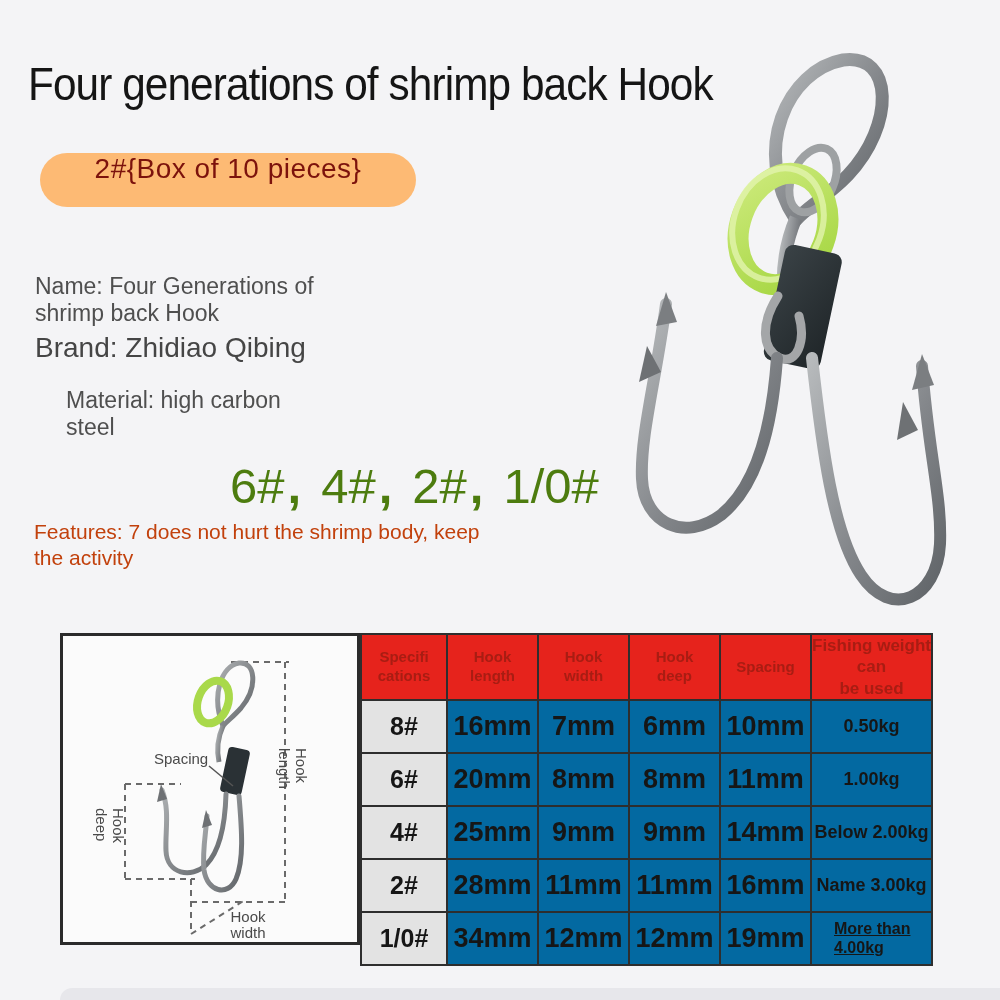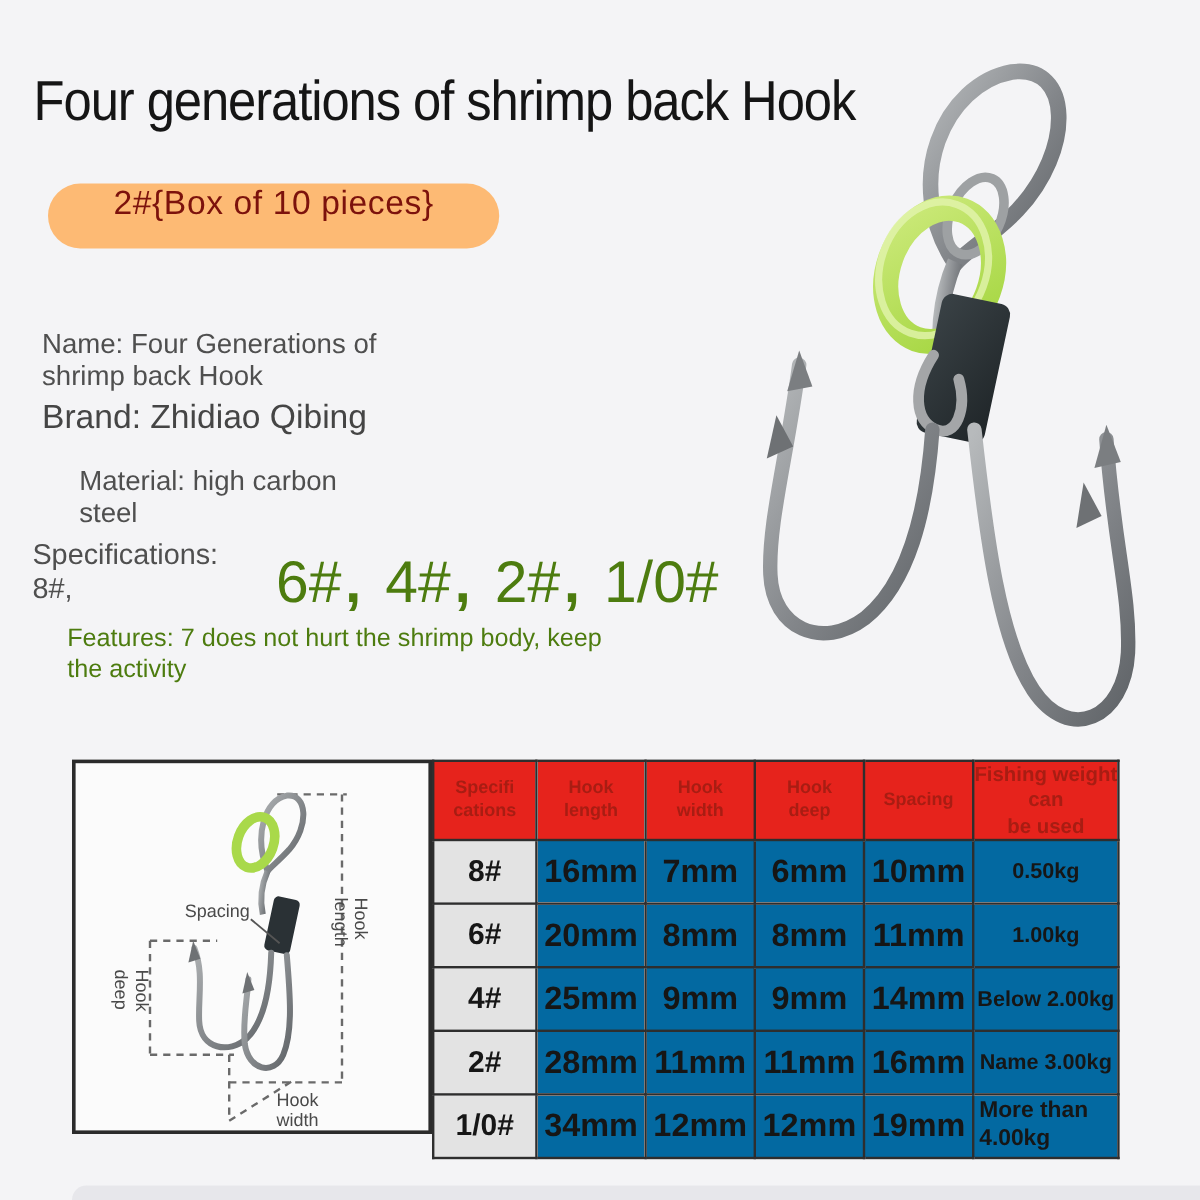--- a/index.html
+++ b/index.html
@@ -13,21 +13,21 @@
   .badge{position:absolute;left:40px;top:153px;width:376px;height:54px;border-radius:31px;
          background:#fdba74;display:flex;align-items:flex-start;justify-content:center;z-index:2;}
   .badge span{font-size:28px;color:#7c120c;letter-spacing:.5px;}
 
   
   .copy{position:absolute;color:#4f4f4f;z-index:2;}
   .name{left:35px;top:273px;width:290px;font-size:23px;line-height:1.18;}
   .brand{left:35px;top:332px;font-size:28px;color:#454545;}
   .material{left:30px;top:387px;width:225px;font-size:23px;line-height:1.18;margin-left:36px;}
   .specs{left:27px;top:449px;font-size:24px;line-height:1.15;white-space:pre-line;}
-  .features{left:56px;top:519px;width:480px;font-size:21px;line-height:1.25;color:#4d7c0f;}
+  .features{left:34px;top:519px;width:480px;font-size:21px;line-height:1.25;color:#c2410c;}
   .big-specs{position:absolute;left:230px;top:458px;font-size:49px;font-weight:400;color:#4d7c0f;
              z-index:2;white-space:nowrap;}
   .big-specs .part{margin:0;}
   .big-specs .sep{display:inline-block;font-weight:700;margin:0 20px 0 3px;}
   .big-specs .sep::before{content:",";}
 
   
   .photo{position:absolute;left:600px;top:28px;z-index:1;}
 
   
@@ -38,22 +38,22 @@
   table.spec{position:absolute;left:360px;top:633px;border-collapse:collapse;z-index:1;
              table-layout:fixed;}
   table.spec th, table.spec td{border:2px solid #2e2e2e;padding:0;text-align:center;
              overflow:hidden;}
   table.spec th{height:57px;background:#e6231c;color:#a81d13;font-size:15px;font-weight:700;
              line-height:1.25;white-space:pre-line;}
   table.spec th.last{font-size:17px;}
   table.spec td{height:51px;background:#0369a1;color:#161616;font-size:27px;font-weight:600;}
   table.spec td.rowhead{background:#e3e3e3;font-size:25px;font-weight:600;}
   table.spec td.kg{font-size:18px;font-weight:600;}
-  table.spec td.kg-small{font-size:19px;font-weight:600;white-space:pre-line;line-height:1.2;
-             text-align:left;padding-left:4px;}
+  table.spec td.kg-small{font-size:16px;font-weight:600;white-space:pre-line;line-height:1.2;
+             text-align:left;padding-left:22px;text-decoration:underline;}
   .c1{width:86px;} .c2{width:91px;} .c3{width:91px;} .c4{width:91px;} .c5{width:91px;} .c6{width:121px;}
 
   .bottom-strip{position:absolute;left:60px;top:988px;width:940px;height:12px;
                 background:#e7e7eb;border-radius:14px 0 0 0;z-index:0;}
 </style>
 </head>
 <body>
 
 <div id="stage">
 
@@ -106,22 +106,20 @@
 
   <div class="title">Four generations of shrimp back Hook</div>
 
   <div class="badge">
     <span>2#{Box of 10 pieces}</span>
   </div>
 
   <div class="copy name">Name: Four Generations of shrimp back Hook</div>
   <div class="copy brand">Brand: Zhidiao Qibing</div>
   <div class="copy material">Material: high carbon steel</div>
-  <div class="copy specs">Specifications:
-8#,</div>
   <div class="big-specs">
     <span class="part">6#</span><span class="sep"></span><span class="part">4#</span><span class="sep"></span><span class="part">2#</span><span class="sep"></span><span class="part">1/0#</span>
   </div>
   <div class="copy features">Features: 7 does not hurt the shrimp body, keep the activity</div>
 
   <div class="diagram-box">
     <svg width="294" height="306" viewBox="0 0 294 306">
       <defs>
         <linearGradient id="metal2" x1="0" y1="0" x2="1" y2="1">
           <stop offset="0" stop-color="#aeb1b3"></stop>

